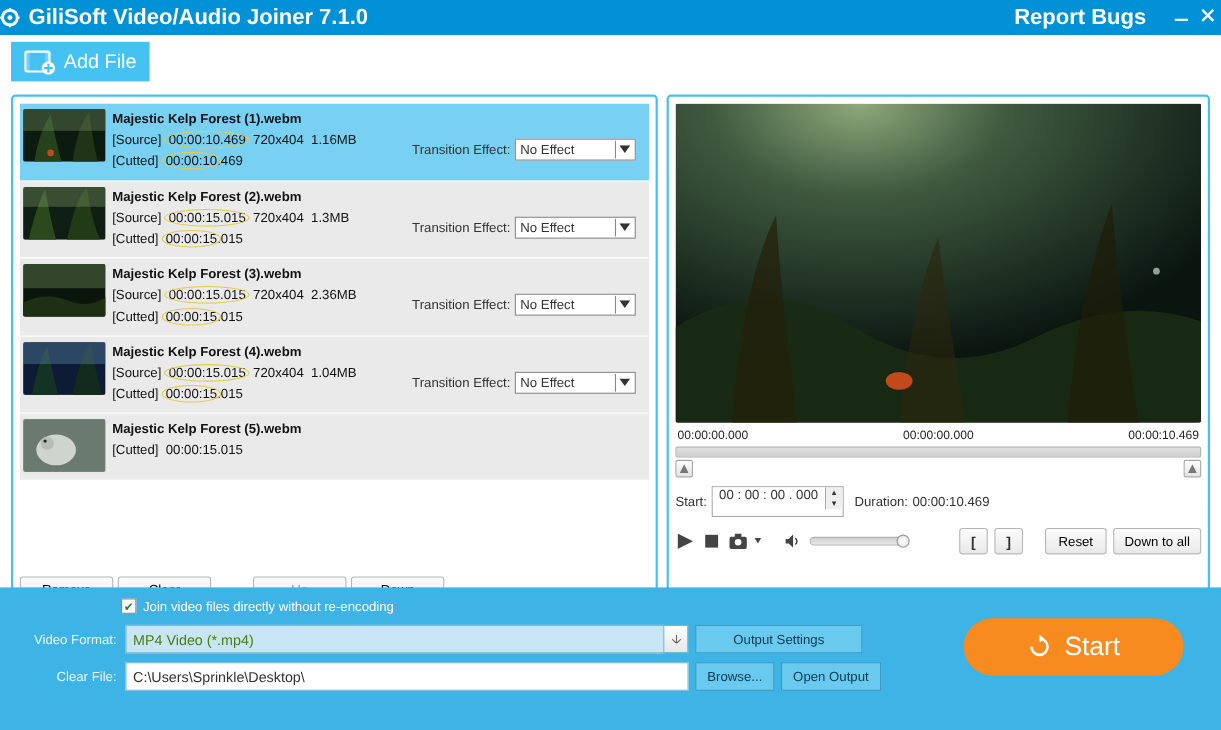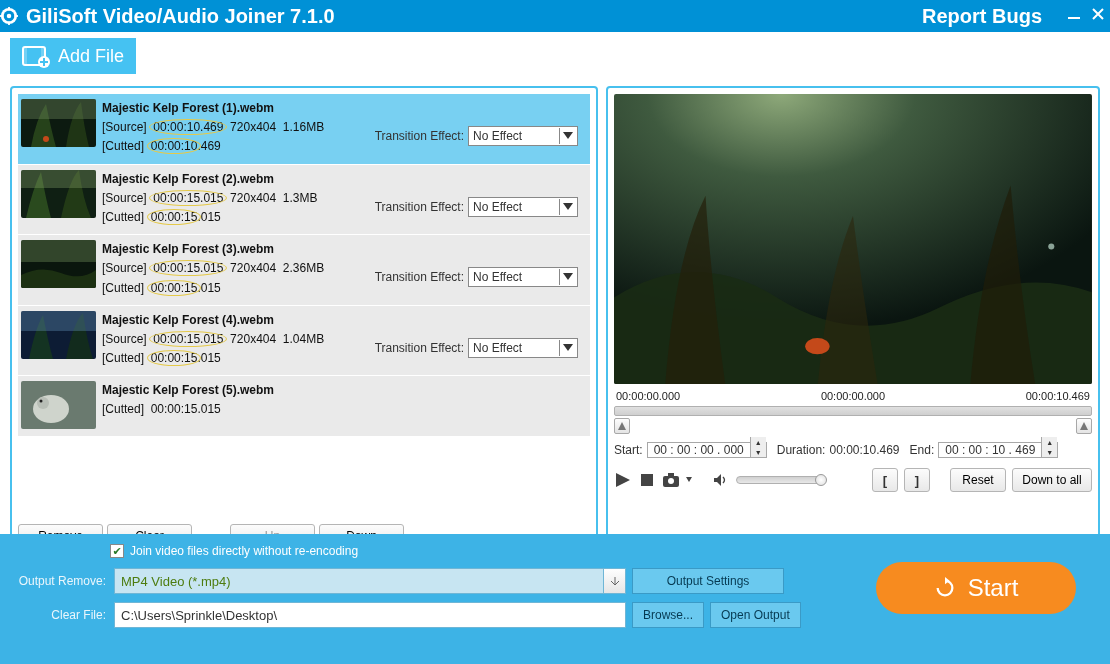--- a/index.html
+++ b/index.html
@@ -37,21 +37,21 @@
   .spacer { width: 30px; }
 
   .preview { width: 100%; height: 290px; border-radius: 2px; position: relative; overflow: hidden; }
   .playtimes { display: flex; justify-content: space-between; font-size: 11px; margin-top: 6px; color: #222; padding: 0 2px; }
   .progressbar { height: 10px; background: linear-gradient(#e0e0e0,#cfcfcf); border: 1px solid #b0b0b0; border-radius: 2px; margin-top: 4px; position: relative; }
   .slider-handles { position: relative; height: 18px; margin-top: 2px; }
   .handle { position: absolute; width: 16px; height: 16px; background: linear-gradient(#fdfdfd,#e4e4e4); border: 1px solid #a8a8a8; border-radius: 2px; top: 0; display:flex;align-items:center;justify-content:center; }
   .handle svg { display:block; }
   .startend { display: flex; align-items: center; gap: 10px; margin-top: 6px; font-size: 12px; }
   .startend .grp { display: flex; align-items: center; gap: 4px; }
-  .spininput { display: flex; align-items: flex-end; border: 1px solid #a8a8a8; height: 16px; }
+  .spininput { display: flex; align-items: flex-start; border: 1px solid #a8a8a8; height: 28px; }
   .spininput .val { padding: 0 6px; background: #fff; font-family: inherit; font-size: 12px; }
   .spininput .spin { width: 16px; height: 20px; display: flex; flex-direction: column; border-left: 1px solid #a8a8a8; }
   .spininput .spin div { flex: 1; display: flex; align-items: center; justify-content: center; font-size: 7px; background: #eee; cursor: pointer; }
   .playctrl { display: flex; align-items: center; gap: 6px; margin-top: 10px; }
   .playctrl .ibtn { width: 18px; height: 18px; display: flex; align-items: center; justify-content: center; color: #444; cursor: pointer; }
   .volslider { width: 90px; height: 8px; background: linear-gradient(#d0d0d0,#e8e8e8); border: 1px solid #b0b0b0; border-radius: 4px; position: relative; }
   .volslider .knob { position: absolute; width: 12px; height: 12px; background: radial-gradient(#fff,#ddd); border: 1px solid #999; border-radius: 50%; top: -3px; right: -2px; }
   .bracket { width: 26px; height: 24px; border: 1px solid #b5b5b5; border-radius: 3px; background: linear-gradient(#fcfcfc,#e8e8e8); display: flex; align-items: center; justify-content: center; font-size: 13px; font-weight: bold; cursor: pointer; }
   .resetbtn { width: 56px; }
   .applyall { width: 80px; }
@@ -299,30 +299,20 @@
               <div class="spin">
                   <div>▲</div>
                   <div>▼</div>
                 </div>
             </div>
           </div>
           <div class="grp">
             <span>Duration:</span>
             <span>00:00:10.469</span>
           </div>
-          <div class="grp">
-            <span>End:</span>
-            <div class="spininput">
-              <span class="val">00 : 00 : 10 . 469</span>
-              <div class="spin">
-                  <div>▲</div>
-                  <div>▼</div>
-                </div>
-            </div>
-          </div>
         </div>
 
         <div class="playctrl">
           <div class="ibtn">
               <svg width="14" height="14" viewBox="0 0 10 10">
                 <path d="M0 0 L10 5 L0 10 Z" fill="#444"></path>
               </svg>
             </div>
           <div class="ibtn">
               <svg width="12" height="12" viewBox="0 0 10 10">
@@ -360,21 +350,21 @@
         </div>
       </div>
     </div>
 
     <div class="bottom">
       <div class="chkrow">
         <div class="chkbox">✔</div>
         <span>Join video files directly without re-encoding</span>
       </div>
       <div class="row">
-        <span class="lbl">Output Remove:</span>
+        <span class="lbl">Video Format:</span>
         <div class="finput disabled" style="width:490px">
           <span>MP4 Video (*.mp4)</span>
         </div>
         <div class="dropbtn">
             <svg width="8" height="8" viewBox="0 0 8 8">
               <path d="M0 4 L8 4 M4 0 L0 4 L4 8" stroke="#666" fill="none" stroke-width="1" transform="rotate(-90 4 4)"></path>
             </svg>
           </div>
         <div class="outsettings">Output Settings</div>
       </div>

